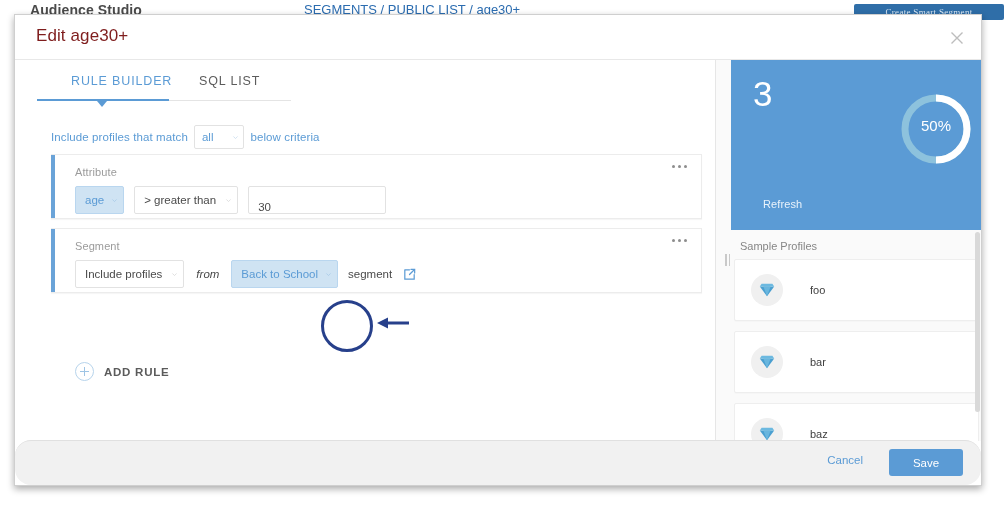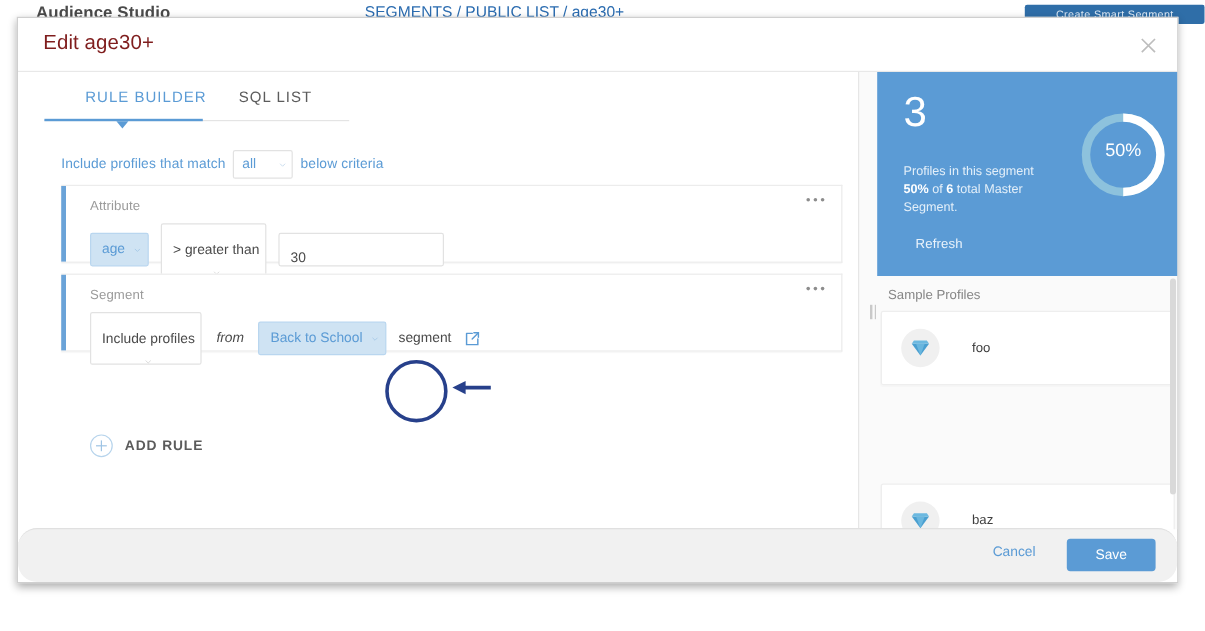--- a/index.html
+++ b/index.html
@@ -8,21 +8,21 @@
     font-family:"Liberation Sans",sans-serif;
     -webkit-font-smoothing:antialiased;
   }
   .screen{position:relative;width:1004px;height:526px;background:#ffffff;}
 
   
   .bg-app{position:absolute;left:0;top:0;width:1004px;height:26px;overflow:hidden;background:#ffffff;}
   .bg-topbar{position:absolute;left:24px;top:6px;width:980px;height:20px;}
   .bg-title{position:absolute;left:6px;top:-4px;font-size:14px;color:#4a4a4a;font-weight:600;letter-spacing:.1px;white-space:nowrap;}
   .bg-crumb{position:absolute;left:280px;top:-4px;font-size:13px;color:#2b6cb0;white-space:nowrap;}
-  .bg-btn{position:absolute;right:0px;top:-2px;width:150px;height:16px;background:#2f6ea8;border-radius:2px;}
+  .bg-btn{position:absolute;right:0px;top:-2px;width:150px;height:16px;background:#2f6ea8;border-radius:2px;font-family:Liberation Serif, serif;}
   .bg-btn span{display:block;text-align:center;font-size:9px;color:#dce9f5;line-height:16px;letter-spacing:.3px;}
 
   
   .modal{
     position:absolute;left:14px;top:14px;width:966px;height:470px;
     background:#ffffff;border:1px solid #cfcfcf;
     box-shadow:0 3px 7px rgba(0,0,0,.33);
     overflow:hidden;
   }
   .modal-head{position:relative;height:44px;border-bottom:1px solid #e8e8e8;}
@@ -72,22 +72,22 @@
   }
   .dots i{width:3px;height:3px;border-radius:50%;background:#8d8d8d;display:block;}
 
   .chip-blue{
     height:26px;padding:0 5px 0 9px;background:#cfe3f3;border:1px solid #b9d6ef;
     border-radius:2px;display:inline-flex;align-items:center;gap:7px;cursor:pointer;
   }
   .chip-blue .val{font-size:11.5px;color:#5b9bd5;}
 
   .sel{
-    height:26px;padding:16px 5px 0 9px;background:#fff;border:1px solid #e2e2e2;
-    border-radius:2px;display:inline-flex;align-items:center;gap:9px;cursor:pointer;flex-direction:column;
+    height:26px;padding:0 5px 0 9px;background:#fff;border:1px solid #e2e2e2;
+    border-radius:2px;display:inline-flex;align-items:center;gap:9px;cursor:pointer;
   }
   .sel .val{font-size:11.5px;color:#4a4a4a;}
 
   .txtbox{
     height:26px;width:118px;padding:0 9px;background:#fff;border:1px solid #e2e2e2;
     border-radius:2px;display:flex;align-items:center;
   }
   .txtbox .val{font-size:11.5px;color:#4a4a4a;}
 
   .plain{font-size:11.5px;color:#4a4a4a;}
@@ -256,25 +256,20 @@
         <div class="add-rule">
           <span class="add-circle"></span>
           <span class="add-txt">ADD RULE</span>
         </div>
       </div>
 
       <div class="right-pane">
 
         <div class="stat-card">
           <div class="stat-num">3</div>
-          <div class="stat-desc">
-            <span>Profiles in this segment</span><br>
-            <b>50%</b><span> of </span><b>6</b><span> total Master</span><br>
-            <span>Segment.</span>
-          </div>
           <div class="refresh">Refresh</div>
 
           <svg class="donut" viewBox="0 0 78 78">
             <circle cx="39" cy="39" r="31" fill="none" stroke="#8dc2dd" stroke-width="7"></circle>
             <path id="donut-arc" d="M 39.00 8.00 A 31 31 0 0 1 39.00 70.00" fill="none" stroke="#ffffff" stroke-width="7" stroke-linecap="butt"></path>
           </svg>
           <div class="donut-label">50%</div>
         </div>
 
         <div class="sp-title">Sample Profiles</div>
@@ -287,20 +282,30 @@
           <span class="avatar">
             <svg width="18" height="18" viewBox="0 0 20 20" aria-hidden="true">
               <path d="M2 6 H18 L10 17 Z" fill="#4a9fd0"></path>
               <path d="M2 6 H18 L16 3 H4 Z" fill="#6cb9e0"></path>
               <path d="M6 6 L10 17 L14 6 Z" fill="#69b6de"></path>
             </svg>
           </span>
           <span class="pname">foo</span>
         </div>
 
+        <div class="profile-card" style="top:271px;">
+          <span class="avatar">
+            <svg width="18" height="18" viewBox="0 0 20 20" aria-hidden="true">
+              <path d="M2 6 H18 L10 17 Z" fill="#4a9fd0"></path>
+              <path d="M2 6 H18 L16 3 H4 Z" fill="#6cb9e0"></path>
+              <path d="M6 6 L10 17 L14 6 Z" fill="#69b6de"></path>
+            </svg>
+          </span>
+          <span class="pname">bar</span>
+        </div>
 
         <div class="profile-card" style="top:343px;">
           <span class="avatar">
             <svg width="18" height="18" viewBox="0 0 20 20" aria-hidden="true">
               <path d="M2 6 H18 L10 17 Z" fill="#4a9fd0"></path>
               <path d="M2 6 H18 L16 3 H4 Z" fill="#6cb9e0"></path>
               <path d="M6 6 L10 17 L14 6 Z" fill="#69b6de"></path>
             </svg>
           </span>
           <span class="pname">baz</span>

